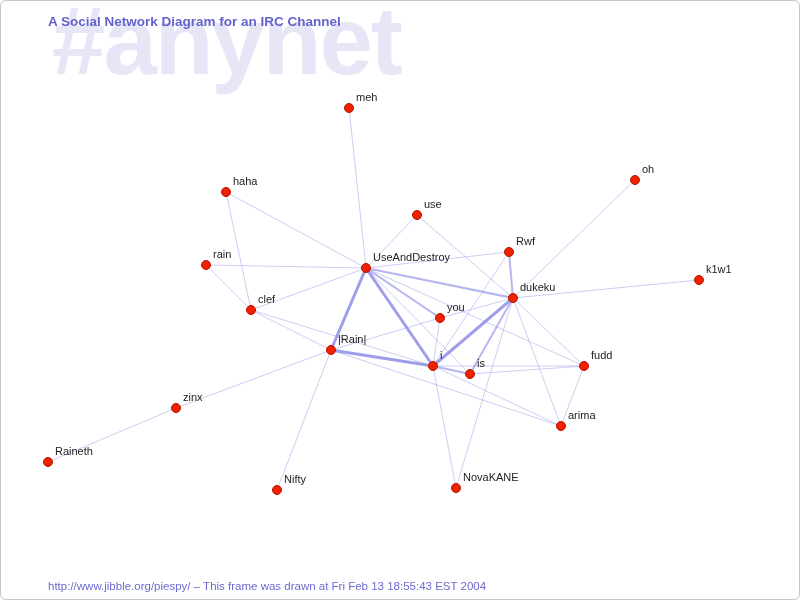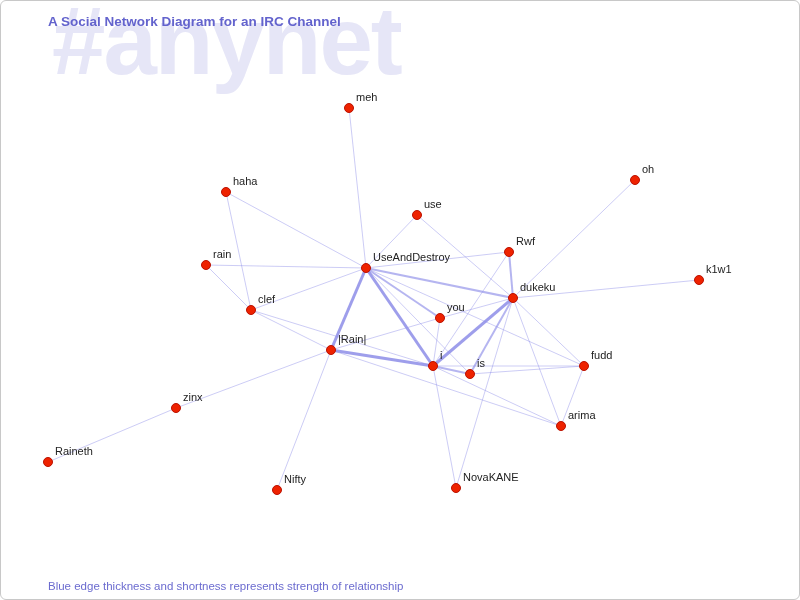--- a/index.html
+++ b/index.html
@@ -111,16 +111,16 @@
     <text x="568" y="419" fill="#222222" font-size="11">arima</text>
     <circle cx="48" cy="462" r="4.5" fill="#ee2200" stroke="#bb1100" stroke-width="1"></circle>
     <text x="55" y="455" fill="#222222" font-size="11">Raineth</text>
     <circle cx="277" cy="490" r="4.5" fill="#ee2200" stroke="#bb1100" stroke-width="1"></circle>
     <text x="284" y="483" fill="#222222" font-size="11">Nifty</text>
     <circle cx="456" cy="488" r="4.5" fill="#ee2200" stroke="#bb1100" stroke-width="1"></circle>
     <text x="463" y="481" fill="#222222" font-size="11">NovaKANE</text>
   </svg>
 
 <div class="footer">
-  <div>Blue edge thickness and shortness represents strength of relationship</div>
+  <div>http://www.jibble.org/piespy/ – This frame was drawn at Fri Feb 13 18:55:43 EST 2004</div>
 </div>
 
 <div class="frame"></div>
 
 </body></html>

